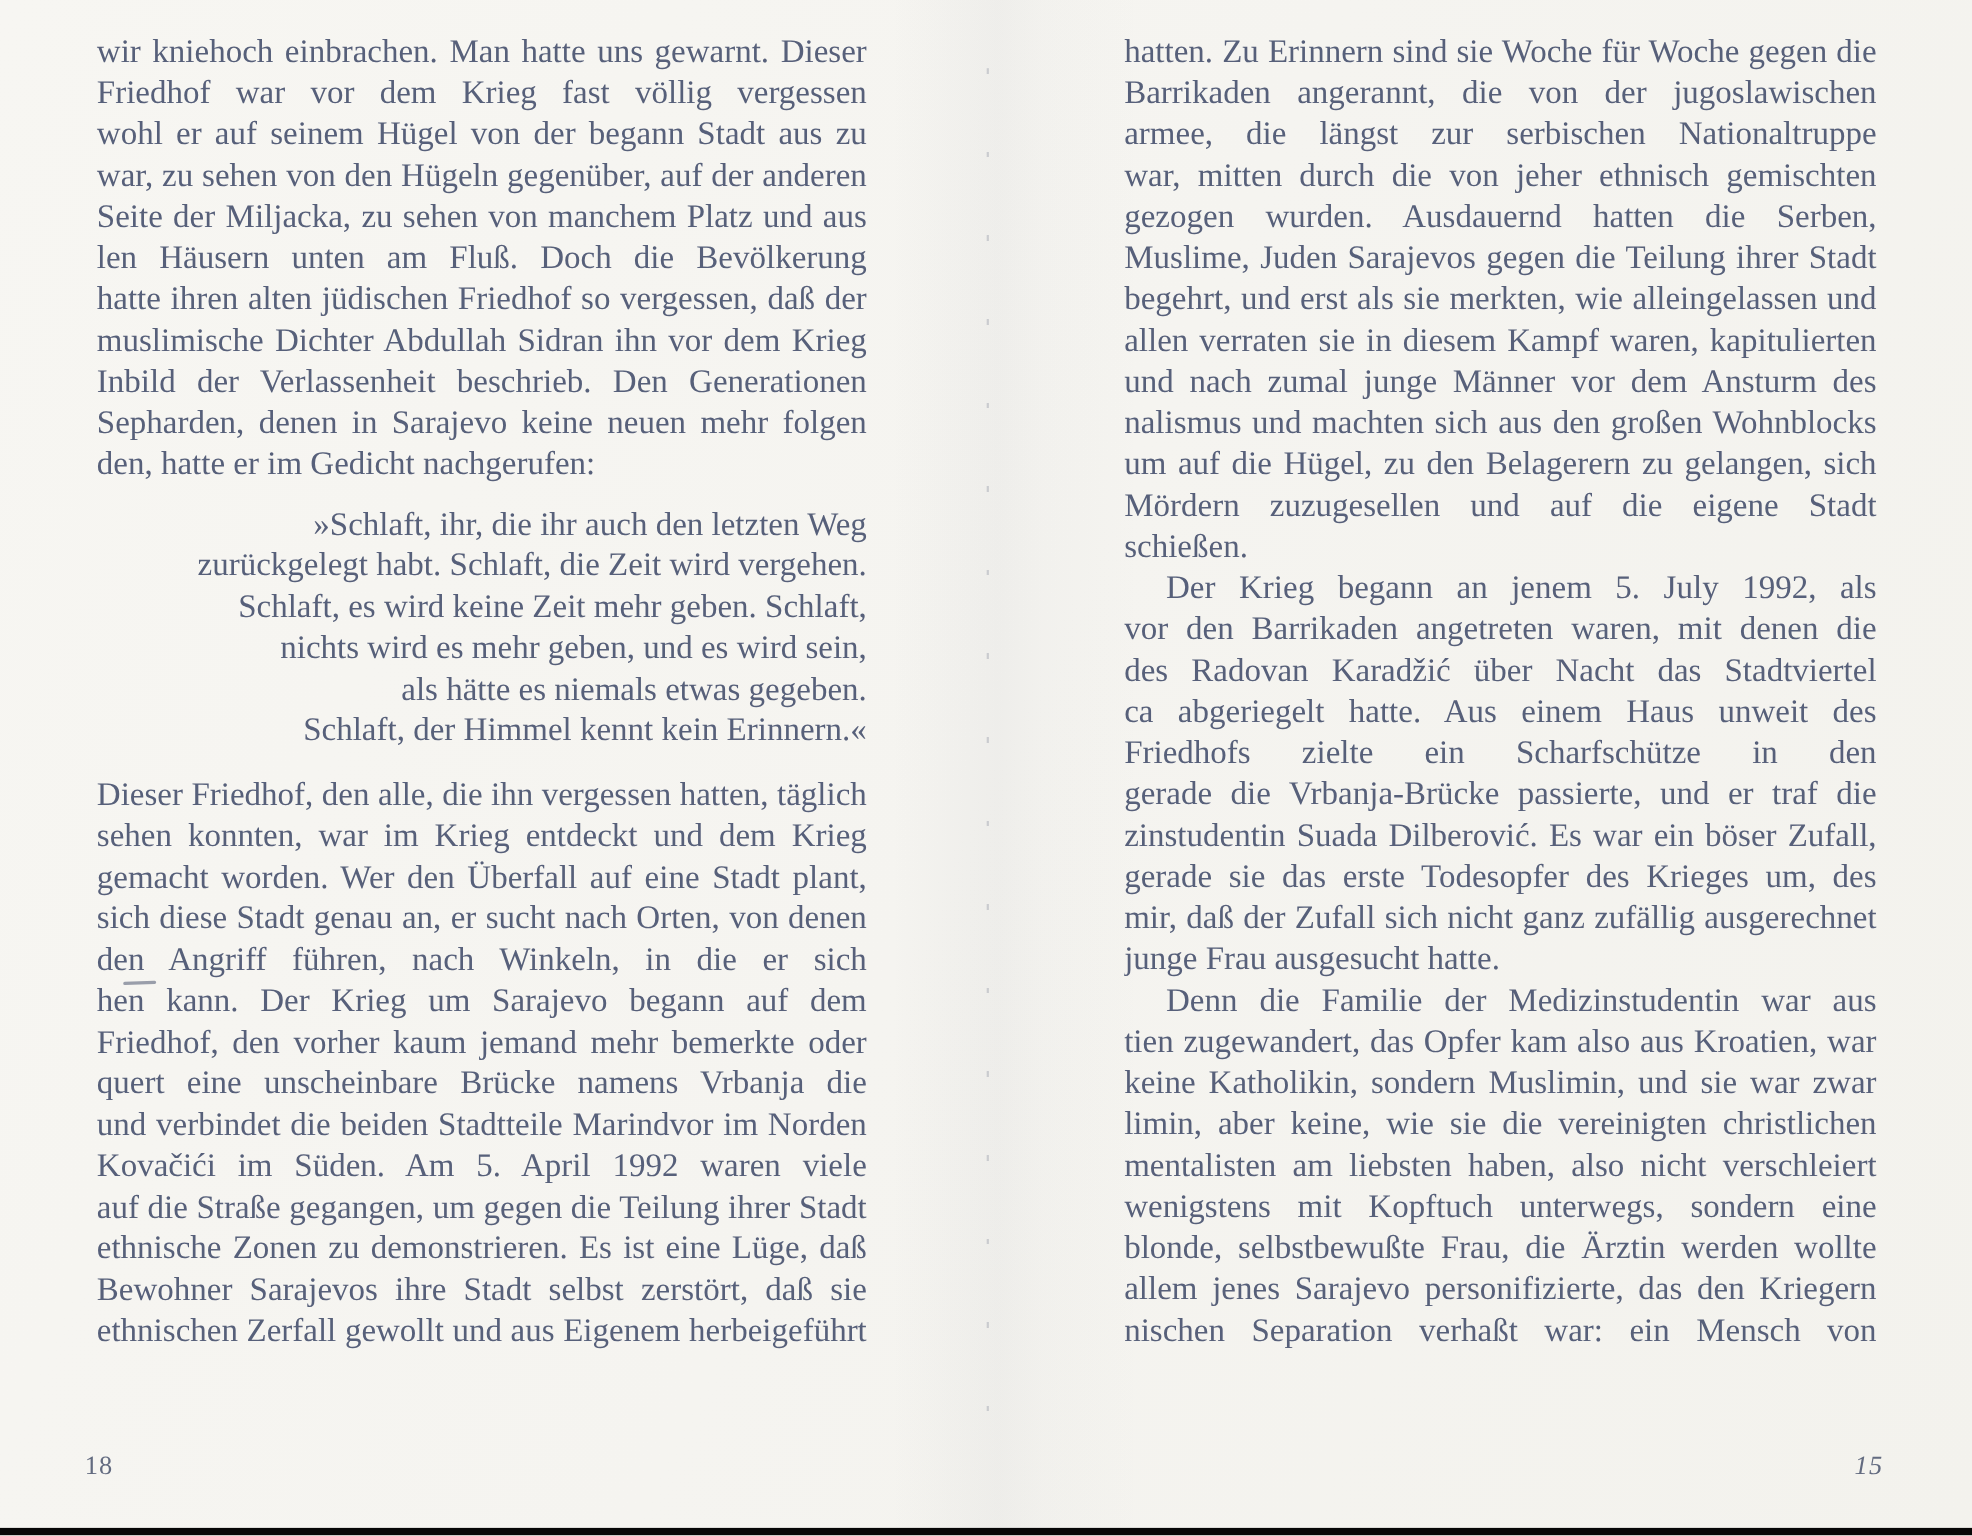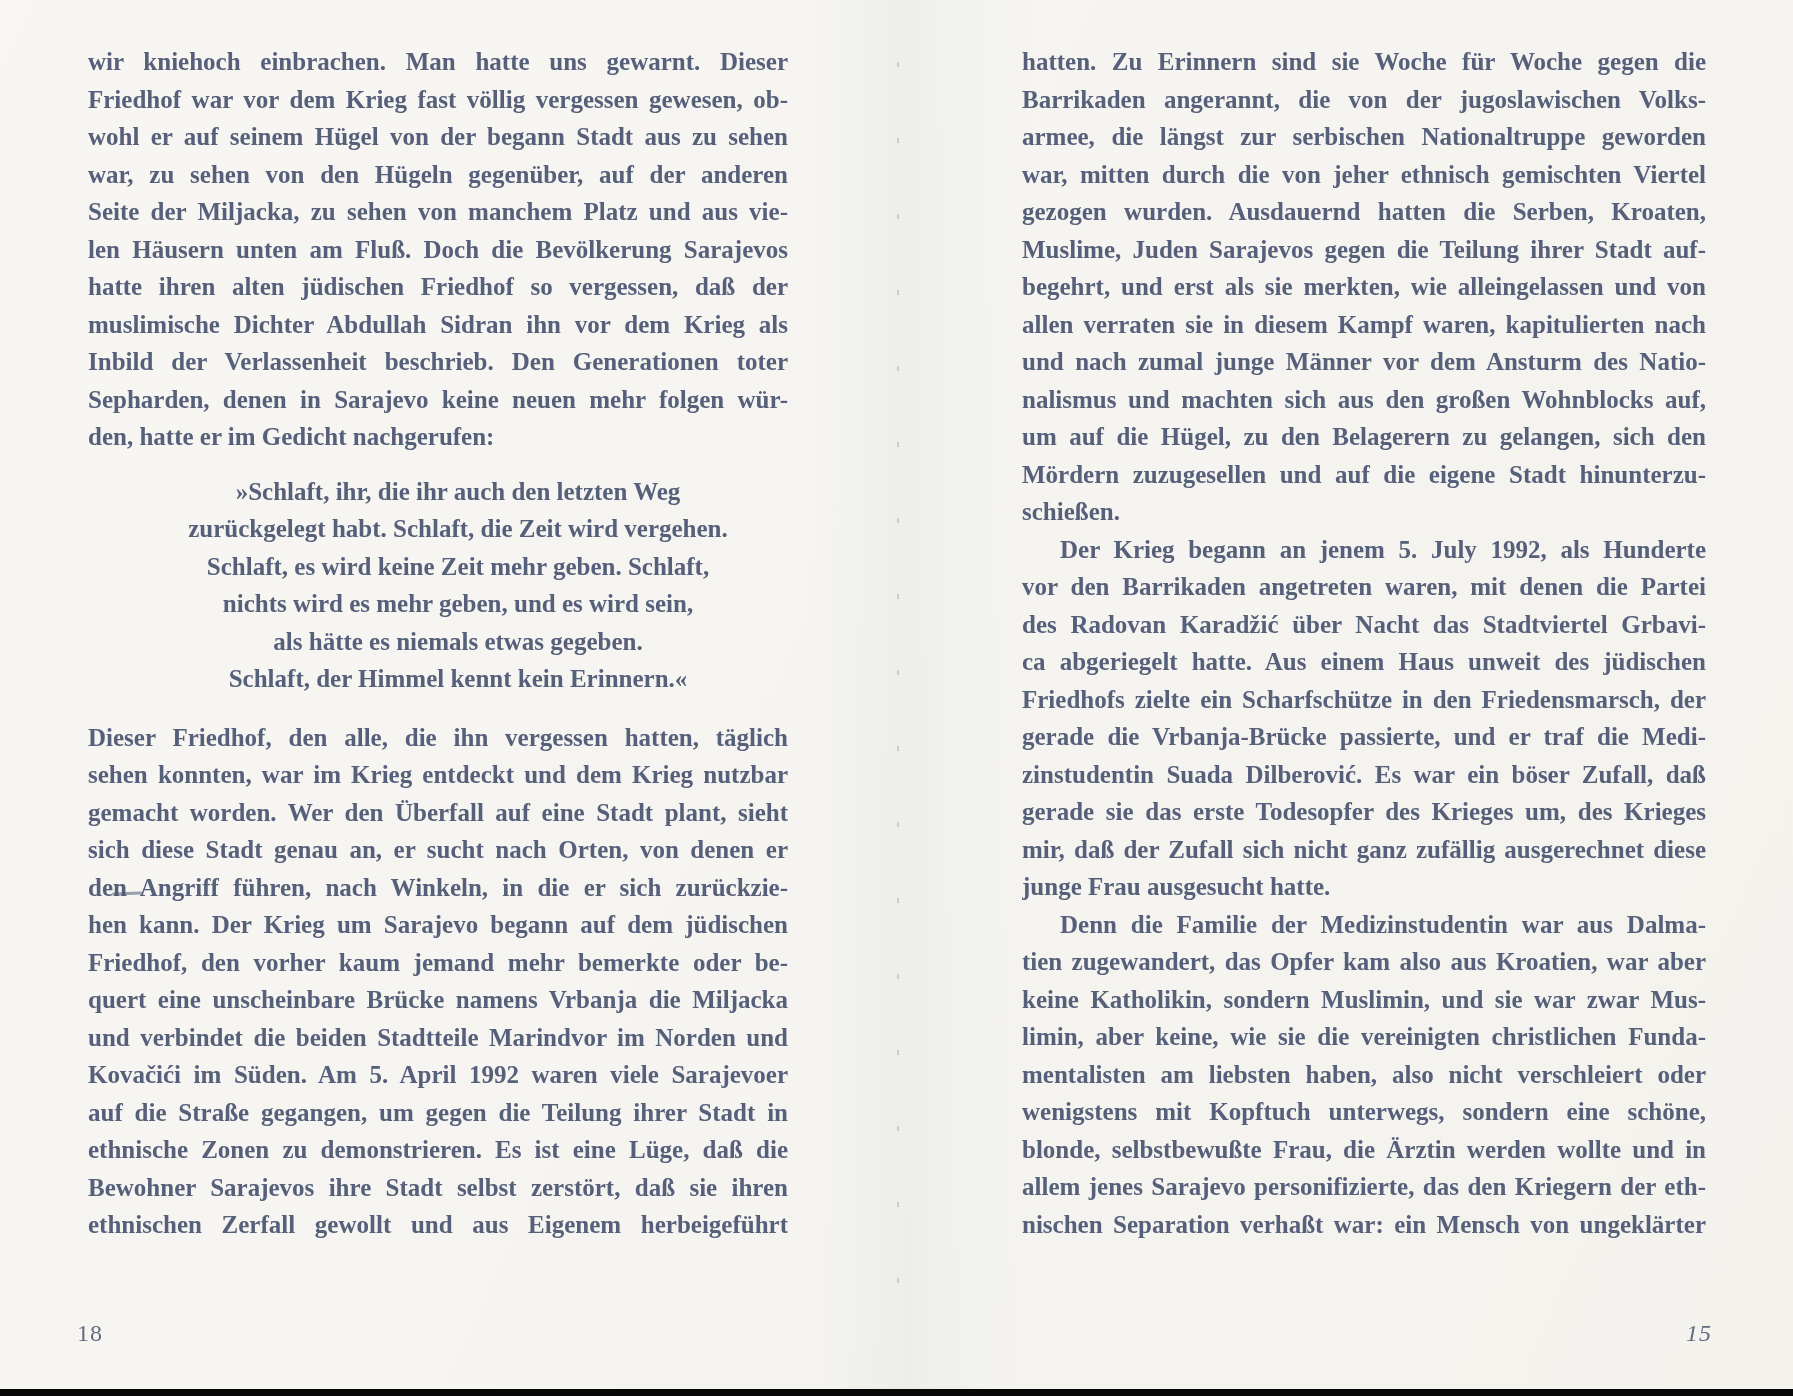--- a/index.html
+++ b/index.html
@@ -10,28 +10,28 @@
     color:#57607a;
   }
   .gutter-shade{
     position:absolute;top:0;bottom:0;left:810px;width:230px;pointer-events:none;
     background:linear-gradient(90deg,rgba(85,92,112,0) 0%,rgba(85,92,112,0.045) 42%,rgba(85,92,112,0.02) 60%,rgba(85,92,112,0) 100%);
   }
   .gutter-ticks{
     position:absolute;left:897px;top:62px;height:1270px;width:2px;opacity:.45;
     background:repeating-linear-gradient(180deg,rgba(90,98,122,.55) 0 5px,rgba(90,98,122,0) 5px 76px);
   }
-  .page-col{position:absolute;top:43px;font-size:25px;line-height:37.5px;font-weight:bold;}
+  .page-col{position:absolute;top:28px;font-size:30px;line-height:37.5px;}
   .page-col.left{left:88px;width:700px;}
   .page-col.right{left:1022px;width:684px;}
   .line{height:37.5px;overflow:hidden;text-align:left;}
   .jst{text-align:justify;text-align-last:justify;text-justify:inter-word;}
   .ind{text-indent:38px;}
   .block.verse{margin:17px 0 21px 40px;}
-  .block.verse .line{text-align:center;}
+  .block.verse .line{text-align:right;}
   .pgnum{position:absolute;top:1320px;font-size:24px;letter-spacing:1px;color:#636b80;}
   .pgnum.left{left:77px;}
   .pgnum.right{left:1686px;font-style:italic;}
   .artifact{
     position:absolute;left:112px;top:892px;width:30px;height:3px;border-radius:2px;
     background:#4c5570;opacity:.55;transform:rotate(-2deg);
   }
   .bottom-bar{position:absolute;left:0;top:1389px;width:1793px;height:7px;background:#070707;}
 </style>
 </head>

